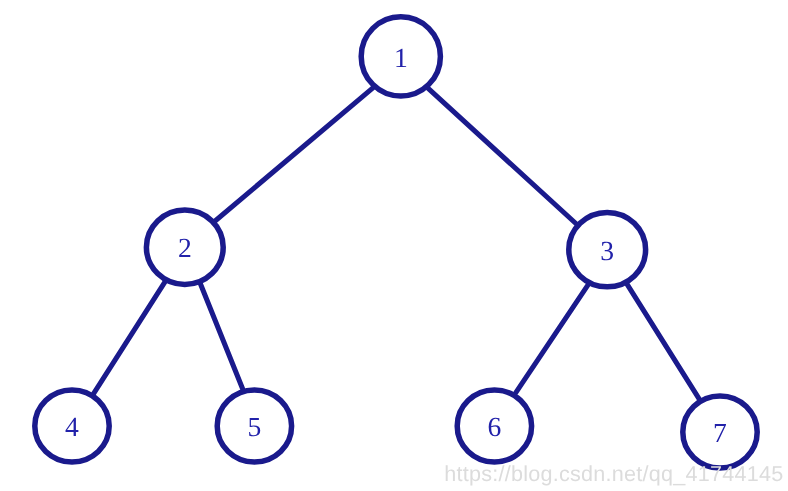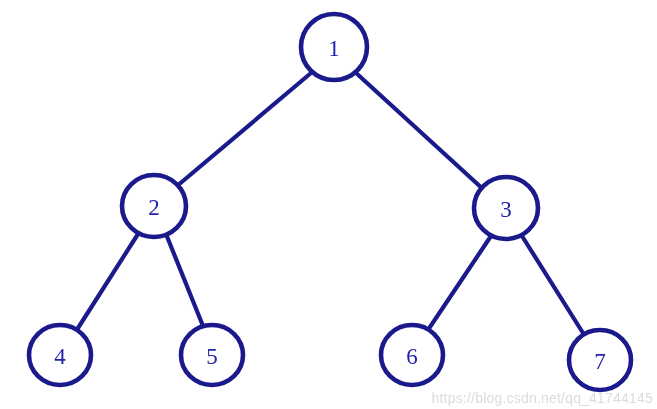--- a/index.html
+++ b/index.html
@@ -42,21 +42,21 @@
     font-size: 23px;
     text-anchor: middle;
     dominant-baseline: central;
   }
   .watermark {
     position: absolute;
     right: 4px;
     bottom: 3px;
     color: #dcdcdc;
     font-family: "Liberation Sans", sans-serif;
-    font-size: 14px;
+    font-size: 18px;
     letter-spacing: 0.2px;
     white-space: nowrap;
     user-select: none;
   }
 </style>
 </head>
 <body>
 
 <div id="canvas-wrap">
 

